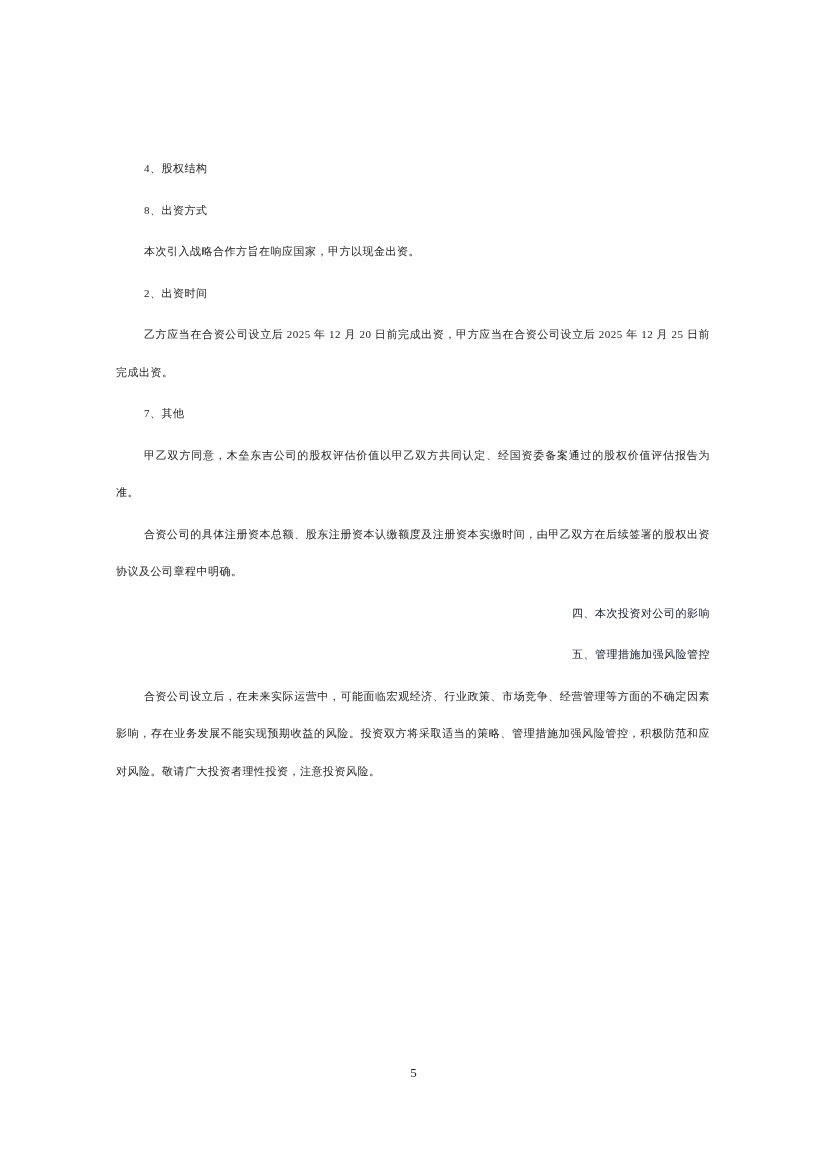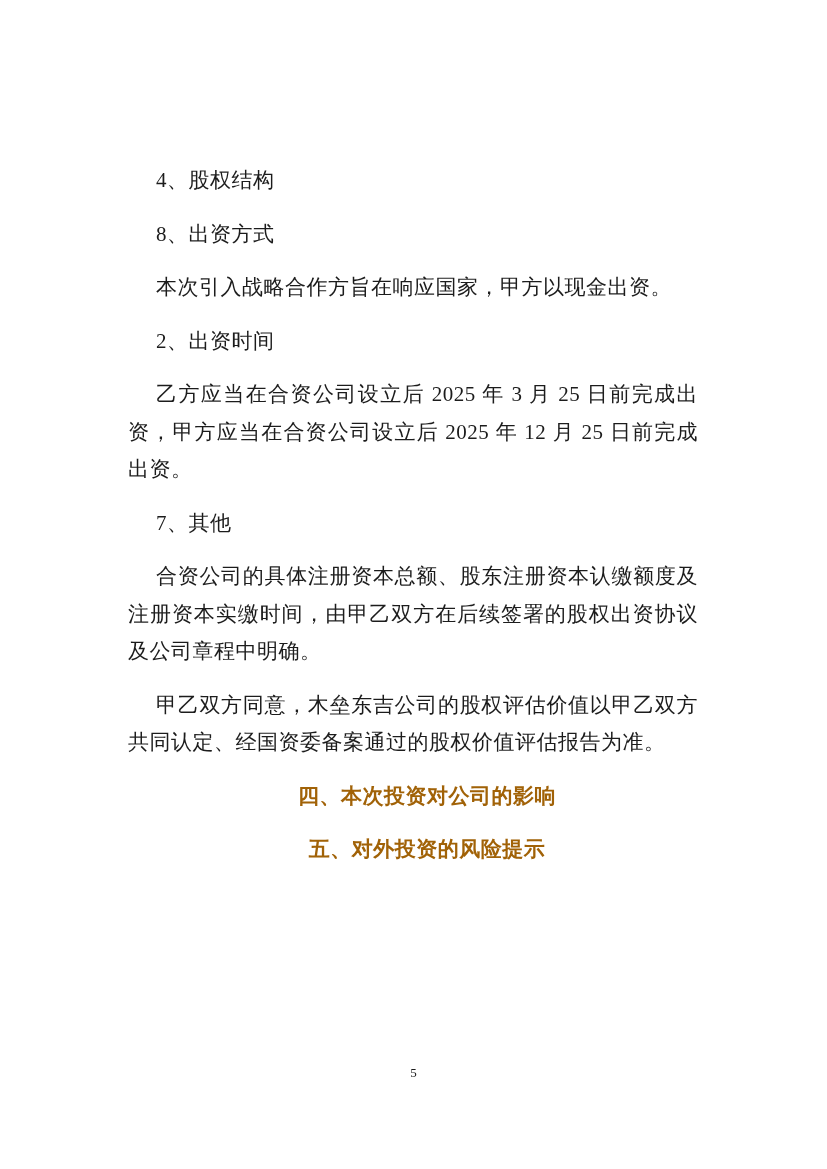--- a/index.html
+++ b/index.html
@@ -16,32 +16,32 @@
     font-family: "Liberation Serif", "DejaVu Serif", serif;
     color: #1c1c1c;
   }
   .content {
     position: absolute;
     top: 146px;
     left: 112px;
     width: 602px;
   }
   .content p {
-    margin: 16px;
-    font-size: 21px;
+    margin: 4px;
+    font-size: 11px;
     line-height: 37.5px;
     text-align: justify;
     text-indent: 28px;
     letter-spacing: 0.5px;
     word-break: break-all;
   }
   .content p.heading {
-    font-weight: bold;
-    color: #a16207;
-    text-align: center;
+    font-weight: normal;
+    color: #0f172a;
+    text-align: right;
   }
   .footer {
     position: absolute;
     top: 1063px;
     left: 0;
     width: 100%;
     text-align: center;
     font-size: 13px;
     line-height: 20px;
     color: #1c1c1c;
@@ -49,21 +49,22 @@
 </style>
 </head>
 <body>
 
 <div class="page">
   <div class="content">
     <p>4、股权结构</p>
     <p>8、出资方式</p>
     <p>本次引入战略合作方旨在响应国家，甲方以现金出资。</p>
     <p>2、出资时间</p>
-    <p>乙方应当在合资公司设立后 2025 年 3 月 25 日前完成出资，甲方应当在合资公司设立后 2025 年 12 月 25 日前完成出资。</p>
+    <p>乙方应当在合资公司设立后 2025 年 12 月 20 日前完成出资，甲方应当在合资公司设立后 2025 年 12 月 25 日前完成出资。</p>
     <p>7、其他</p>
+    <p>甲乙双方同意，木垒东吉公司的股权评估价值以甲乙双方共同认定、经国资委备案通过的股权价值评估报告为准。</p>
     <p>合资公司的具体注册资本总额、股东注册资本认缴额度及注册资本实缴时间，由甲乙双方在后续签署的股权出资协议及公司章程中明确。</p>
-    <p>甲乙双方同意，木垒东吉公司的股权评估价值以甲乙双方共同认定、经国资委备案通过的股权价值评估报告为准。</p>
     <p class="heading">四、本次投资对公司的影响</p>
-    <p class="heading">五、对外投资的风险提示</p>
+    <p class="heading">五、管理措施加强风险管控</p>
+    <p>合资公司设立后，在未来实际运营中，可能面临宏观经济、行业政策、市场竞争、经营管理等方面的不确定因素影响，存在业务发展不能实现预期收益的风险。投资双方将采取适当的策略、管理措施加强风险管控，积极防范和应对风险。敬请广大投资者理性投资，注意投资风险。</p>
   </div>
   <div class="footer">5</div>
 </div>
 
 </body></html>

